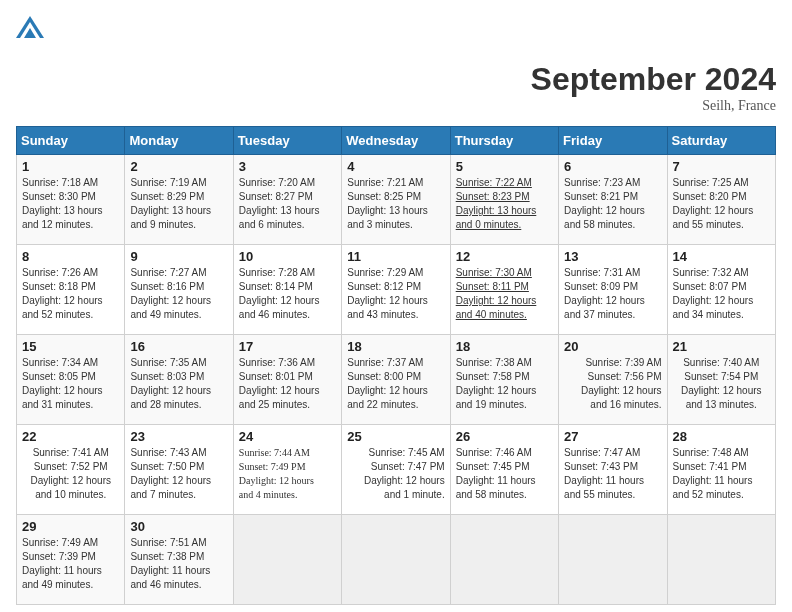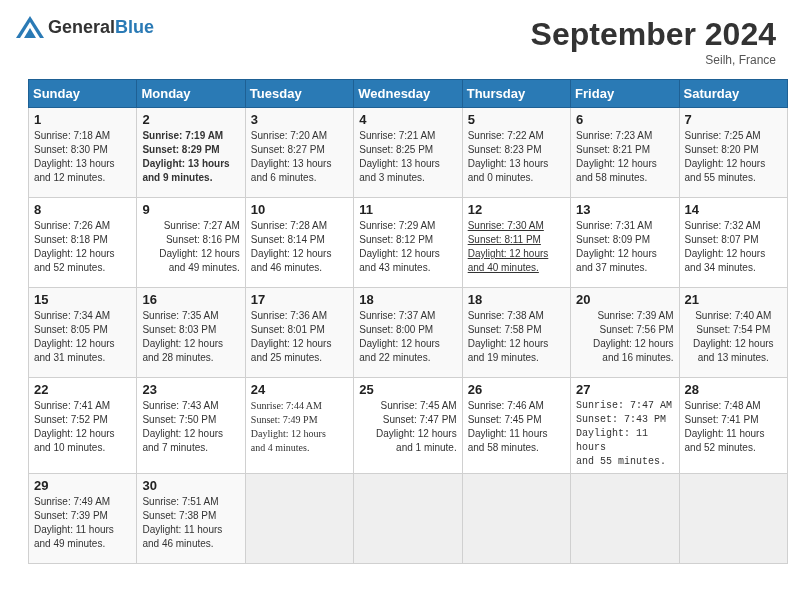--- a/index.html
+++ b/index.html
@@ -32,35 +32,36 @@
       font-weight: bold;
       color: #2a7ab5;
       line-height: 1;
     }
     .logo-icon {
       width: 28px;
       height: 22px;
     }
     .title-block {
       text-align: right;
+      margin-top: 45px;
     }
     .month-title {
       font-size: 32px;
       font-weight: bold;
       color: #333;
     }
     .location {
-      font-size: 12px;
+      font-size: 14px;
       color: #555;
+      font-family: Liberation Serif, serif;
     }
     table {
       width: 100%;
       border-collapse: collapse;
       font-size: 11px;
-      margin-left: 12px;
     }
     thead tr th {
       background-color: #2a7ab5;
       color: #fff;
       padding: 6px 4px;
       text-align: left;
       font-size: 13px;
       font-weight: bold;
       border: 1px solid #1e6094;
     }
@@ -101,25 +102,20 @@
 </head>
 <body>
 
 <div class="header">
   <div class="logo">
     <svg class="logo-icon" viewBox="0 0 28 22" xmlns="http://www.w3.org/2000/svg">
       <polygon points="0,22 14,0 28,22" fill="#2a7ab5"></polygon>
       <polygon points="4,22 14,6 24,22" fill="#fff"></polygon>
       <polygon points="8,22 14,12 20,22" fill="#2a7ab5"></polygon>
     </svg>
-    <div>
-      <div>
-        <span class="logo-text-general">General</span><span class="logo-text-blue">Blue</span>
-      </div>
-    </div>
   </div>
   <div class="title-block">
     <div class="month-title">September 2024</div>
     <div class="location">Seilh, France</div>
   </div>
 </div>
 
 <table>
   <thead>
     <tr>
@@ -136,42 +132,42 @@
   <tr>
         <td>
           <span class="day-num">1</span>
           <div class="day-content" style="white-space: pre-line;">Sunrise: 7:18 AM
 Sunset: 8:30 PM
 Daylight: 13 hours
 and 12 minutes.</div>
         </td>
         <td>
           <span class="day-num">2</span>
-          <div class="day-content" style="white-space: pre-line; font-weight: bold;">Sunrise: 7:19 AM
+          <div class="day-content" style="white-space: pre-line;">Sunrise: 7:19 AM
 Sunset: 8:29 PM
 Daylight: 13 hours
 and 9 minutes.</div>
         </td>
         <td>
           <span class="day-num">3</span>
           <div class="day-content" style="white-space: pre-line;">Sunrise: 7:20 AM
 Sunset: 8:27 PM
 Daylight: 13 hours
 and 6 minutes.</div>
         </td>
         <td>
           <span class="day-num">4</span>
           <div class="day-content" style="white-space: pre-line;">Sunrise: 7:21 AM
 Sunset: 8:25 PM
 Daylight: 13 hours
 and 3 minutes.</div>
         </td>
         <td>
           <span class="day-num">5</span>
-          <div class="day-content" style="white-space: pre-line;">Sunrise: 7:22 AM
+          <div class="day-content" style="white-space: pre-line; text-decoration: underline;">Sunrise: 7:22 AM
 Sunset: 8:23 PM
 Daylight: 13 hours
 and 0 minutes.</div>
         </td>
         <td>
           <span class="day-num">6</span>
           <div class="day-content" style="white-space: pre-line;">Sunrise: 7:23 AM
 Sunset: 8:21 PM
 Daylight: 12 hours
 and 58 minutes.</div>
@@ -187,21 +183,21 @@
       <tr>
         <td>
           <span class="day-num">8</span>
           <div class="day-content" style="white-space: pre-line;">Sunrise: 7:26 AM
 Sunset: 8:18 PM
 Daylight: 12 hours
 and 52 minutes.</div>
         </td>
         <td>
           <span class="day-num">9</span>
-          <div class="day-content" style="white-space: pre-line; text-align: right;">Sunrise: 7:27 AM
+          <div class="day-content" style="white-space: pre-line;">Sunrise: 7:27 AM
 Sunset: 8:16 PM
 Daylight: 12 hours
 and 49 minutes.</div>
         </td>
         <td>
           <span class="day-num">10</span>
           <div class="day-content" style="white-space: pre-line;">Sunrise: 7:28 AM
 Sunset: 8:14 PM
 Daylight: 12 hours
 and 46 minutes.</div>
@@ -282,21 +278,21 @@
           <span class="day-num">21</span>
           <div class="day-content" style="white-space: pre-line; text-align: center;">Sunrise: 7:40 AM
 Sunset: 7:54 PM
 Daylight: 12 hours
 and 13 minutes.</div>
         </td>
       </tr>
       <tr>
         <td>
           <span class="day-num">22</span>
-          <div class="day-content" style="white-space: pre-line;">Sunrise: 7:41 AM
+          <div class="day-content" style="white-space: pre-line; text-align: center;">Sunrise: 7:41 AM
 Sunset: 7:52 PM
 Daylight: 12 hours
 and 10 minutes.</div>
         </td>
         <td>
           <span class="day-num">23</span>
           <div class="day-content" style="white-space: pre-line;">Sunrise: 7:43 AM
 Sunset: 7:50 PM
 Daylight: 12 hours
 and 7 minutes.</div>
@@ -317,21 +313,21 @@
         </td>
         <td>
           <span class="day-num">26</span>
           <div class="day-content" style="white-space: pre-line;">Sunrise: 7:46 AM
 Sunset: 7:45 PM
 Daylight: 11 hours
 and 58 minutes.</div>
         </td>
         <td>
           <span class="day-num">27</span>
-          <div class="day-content" style="white-space: pre-line; font-family: Liberation Mono, monospace;">Sunrise: 7:47 AM
+          <div class="day-content" style="white-space: pre-line;">Sunrise: 7:47 AM
 Sunset: 7:43 PM
 Daylight: 11 hours
 and 55 minutes.</div>
         </td>
         <td>
           <span class="day-num">28</span>
           <div class="day-content" style="white-space: pre-line;">Sunrise: 7:48 AM
 Sunset: 7:41 PM
 Daylight: 11 hours
 and 52 minutes.</div>

